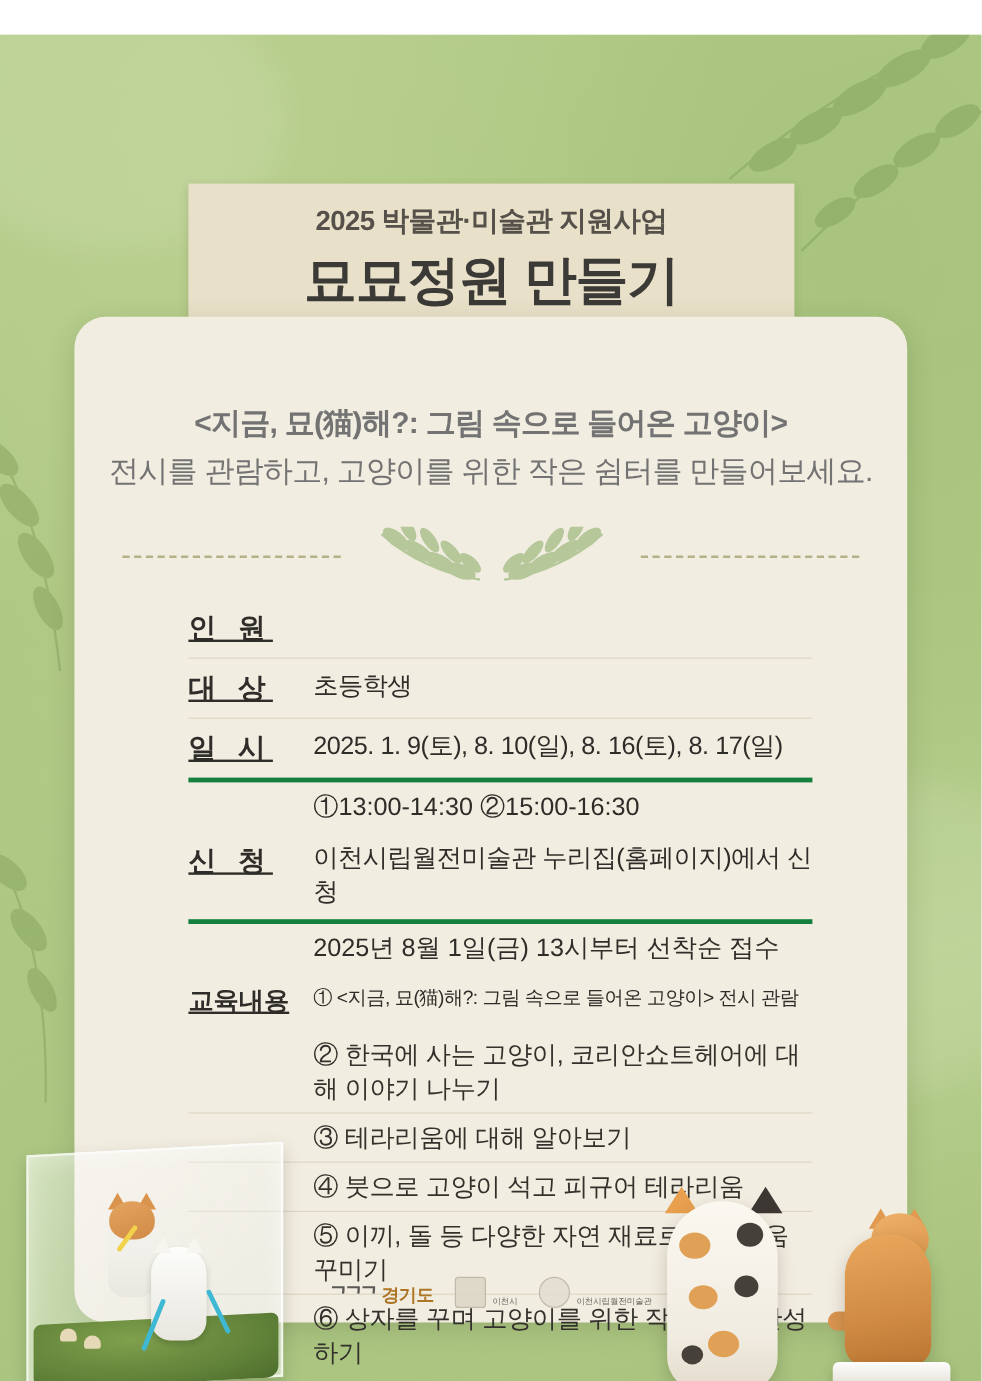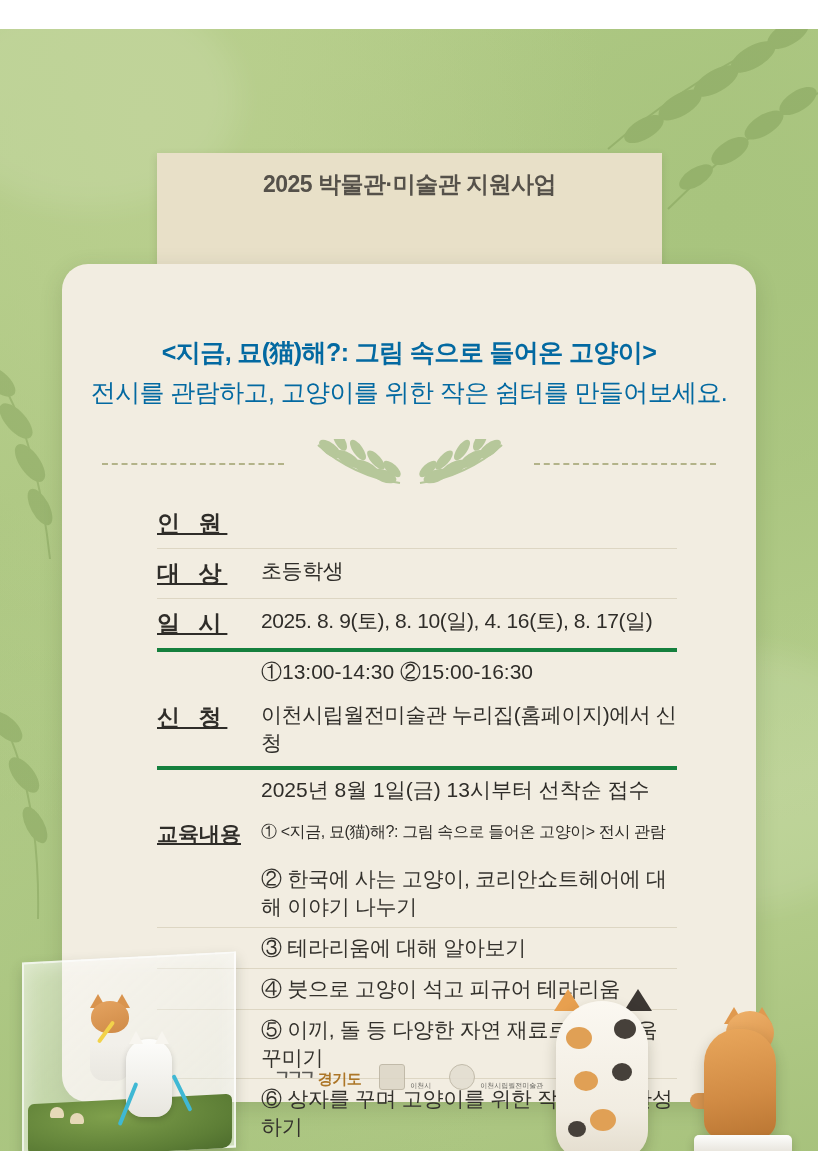--- a/index.html
+++ b/index.html
@@ -65,21 +65,21 @@
   #ribbon .title {
     margin: 0; padding-top: 4px;
     text-align: center;
     font-size: 44px; font-weight: 800; letter-spacing: -1px;
     color: #3b3a36;
   }
 
   
   .headline {
     position: absolute; left: 0; width: 694px;
-    text-align: center; color: #0369a1;
+    text-align: center; color: #737373;
     font-size: 25px; letter-spacing: -0.6px;
     font-weight: 600;
   }
   .headline.l1 { top: 72px; }
   .headline.l2 { top: 112px; font-weight: 500; }
 
   
   #divider { position: absolute; top: 175px; left: 0; width: 694px; height: 50px; }
   .dash-line {
     position: absolute; top: 24px; height: 0;
@@ -266,20 +266,21 @@
         <ellipse cx="55" cy="146" rx="19" ry="8" transform="rotate(62 55 146)"></ellipse>
       </g>
     </svg>
   </div>
 
   <div id="ribbon-wrap">
     <div class="ribbon-tail left"></div>
     <div class="ribbon-tail right"></div>
     <div id="ribbon">
       <p class="sub">2025 박물관·미술관 지원사업</p>
+      <p class="title">묘묘정원 만들기</p>
     </div>
   </div>
 
   <div id="card">
 
     <div class="headline l1">&lt;지금, 묘(猫)해?: 그림 속으로 들어온 고양이&gt;</div>
     <div class="headline l2">전시를 관람하고, 고양이를 위한 작은 쉼터를 만들어보세요.</div>
 
     <div id="divider">
       <div class="dash-line left"></div>
@@ -320,21 +321,21 @@
         <div class="lbl">인   원</div>
       </div>
 
       <div class="row">
         <div class="lbl">대   상</div>
         <div class="val">초등학생</div>
       </div>
 
       <div class="row">
         <div class="lbl">일   시</div>
-        <div class="val"> 2025. 8. 9(토), 8. 10(일), 4. 16(토), 8. 17(일)</div>
+        <div class="val"> 2025. 1. 9(토), 8. 10(일), 8. 16(토), 8. 17(일)</div>
       </div>
 
       <div class="sub-row bordered">①13:00-14:30  ②15:00-16:30</div>
 
       <div class="row">
         <div class="lbl">신   청</div>
         <div class="val">이천시립월전미술관 누리집(홈페이지)에서 신청</div>
       </div>
 
       <div class="sub-row bordered">2025년 8월 1일(금) 13시부터 선착순 접수</div>

